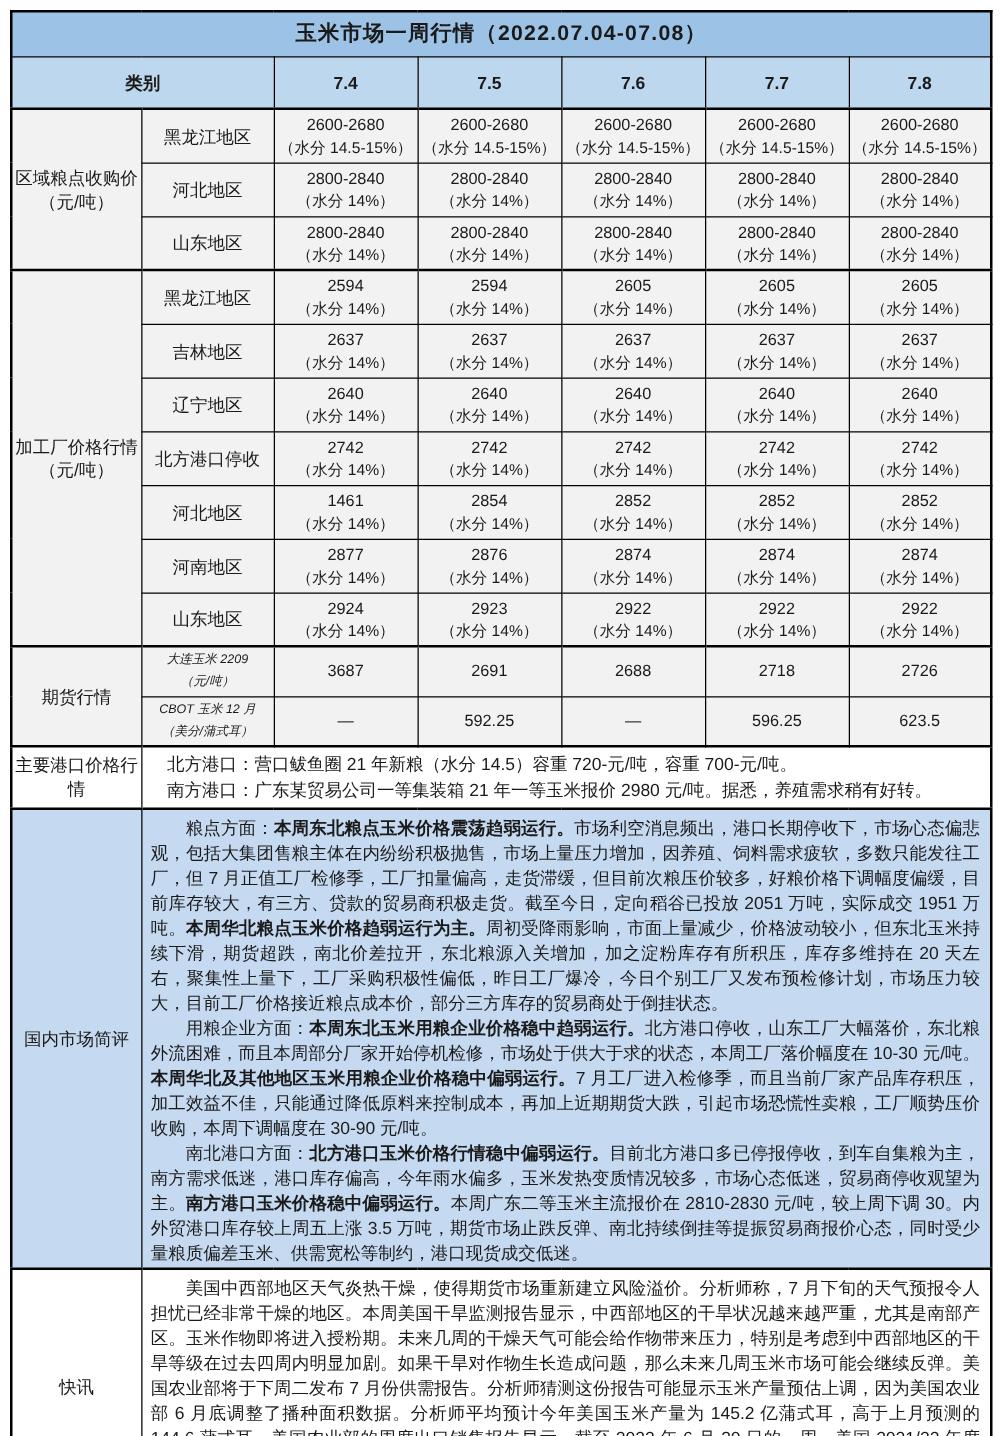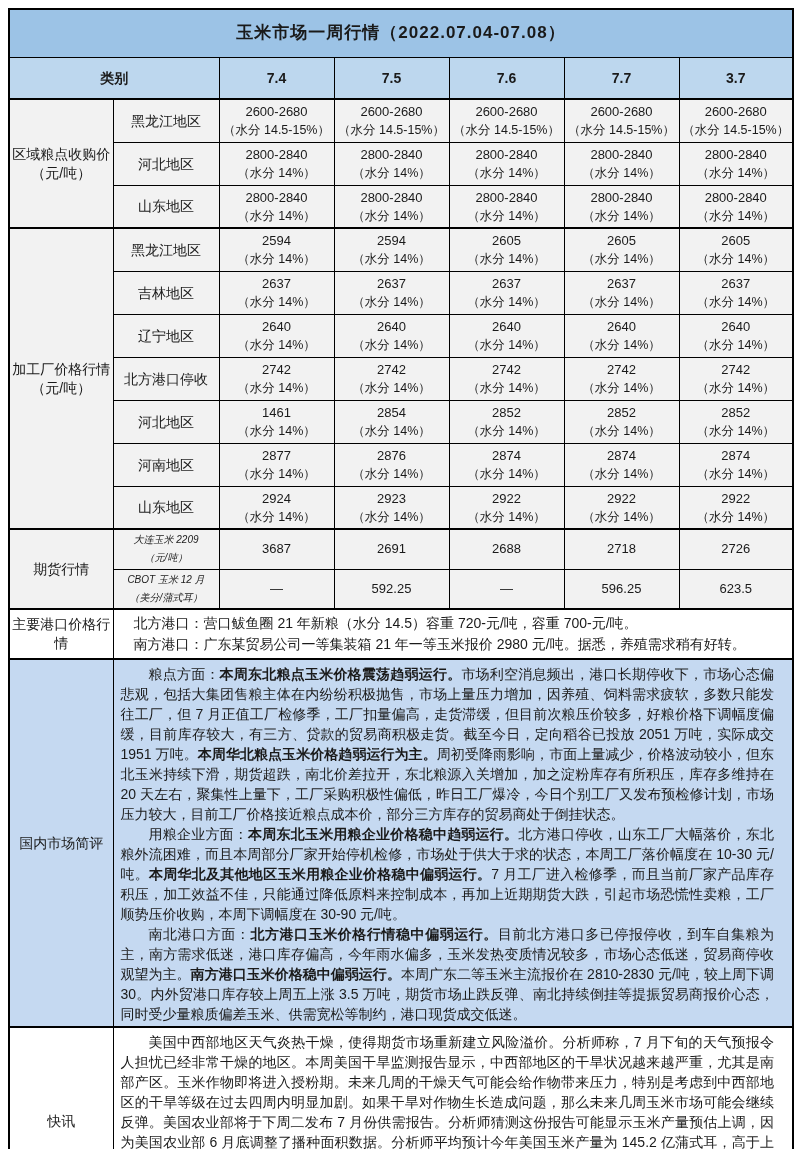--- a/index.html
+++ b/index.html
@@ -20,21 +20,21 @@
     border:2px solid var(--border);
   }
   td{
     border:1px solid var(--border);
     vertical-align:middle; text-align:center;
     font-size:13px; line-height:18px;
   }
   tr.sec-top > td{border-top:2px solid var(--border);}
   
   .title-row td{
-    background:var(--title-bg); height:48px;
+    background:var(--title-bg); height:36px;
     font-size:17px; font-weight:bold; letter-spacing:1px;
   }
   
   .header-row td{
     background:var(--header-bg); height:42px;
     font-size:14px; font-weight:bold;
   }
   
   .price-row td{background:var(--cell-bg); height:43px;}
   .fut-row td{height:40px;}
@@ -49,21 +49,21 @@
   td.val-cell .single{font-size:13px;}
   
   .ports-row td{background:var(--white-bg); height:46px;}
   td.ports-content{
     text-align:left; padding:3px 6px 3px 20px;
     font-size:14px; line-height:21px;
   }
   
   td.para-cell{
     text-align:justify; vertical-align:top;
-    padding:4px 18px 2px 7px;
+    padding:4px 8px 2px 7px;
     font-size:14px; line-height:20px;
   }
   td.para-cell p{text-indent:2em; margin:0;}
   td.para-cell .seg-b{font-weight:bold;}
   .review-row td{background:var(--review-bg);}
   .review-row td.para-cell{height:308px;}
   .news-row td{background:var(--white-bg);}
   .news-row td.para-cell{height:155px;}
 </style>
 </head>
@@ -83,21 +83,21 @@
     <tbody>
       <tr class="title-row">
         <td colspan="7">玉米市场一周行情（2022.07.04-07.08）</td>
       </tr>
       <tr class="header-row">
         <td colspan="2">类别</td>
         <td>7.4</td>
         <td>7.5</td>
         <td>7.6</td>
         <td>7.7</td>
-        <td>3.7</td>
+        <td>7.8</td>
       </tr>
 
       <tr class="price-row sec-top">
         <td class="lbl" rowspan="3">
           <div>区域粮点收购价</div>
           <div>（元/吨）</div>
         </td>
         <td class="region">黑龙江地区</td>
       <td class="val-cell">
             <div class="p">2600-2680</div>

